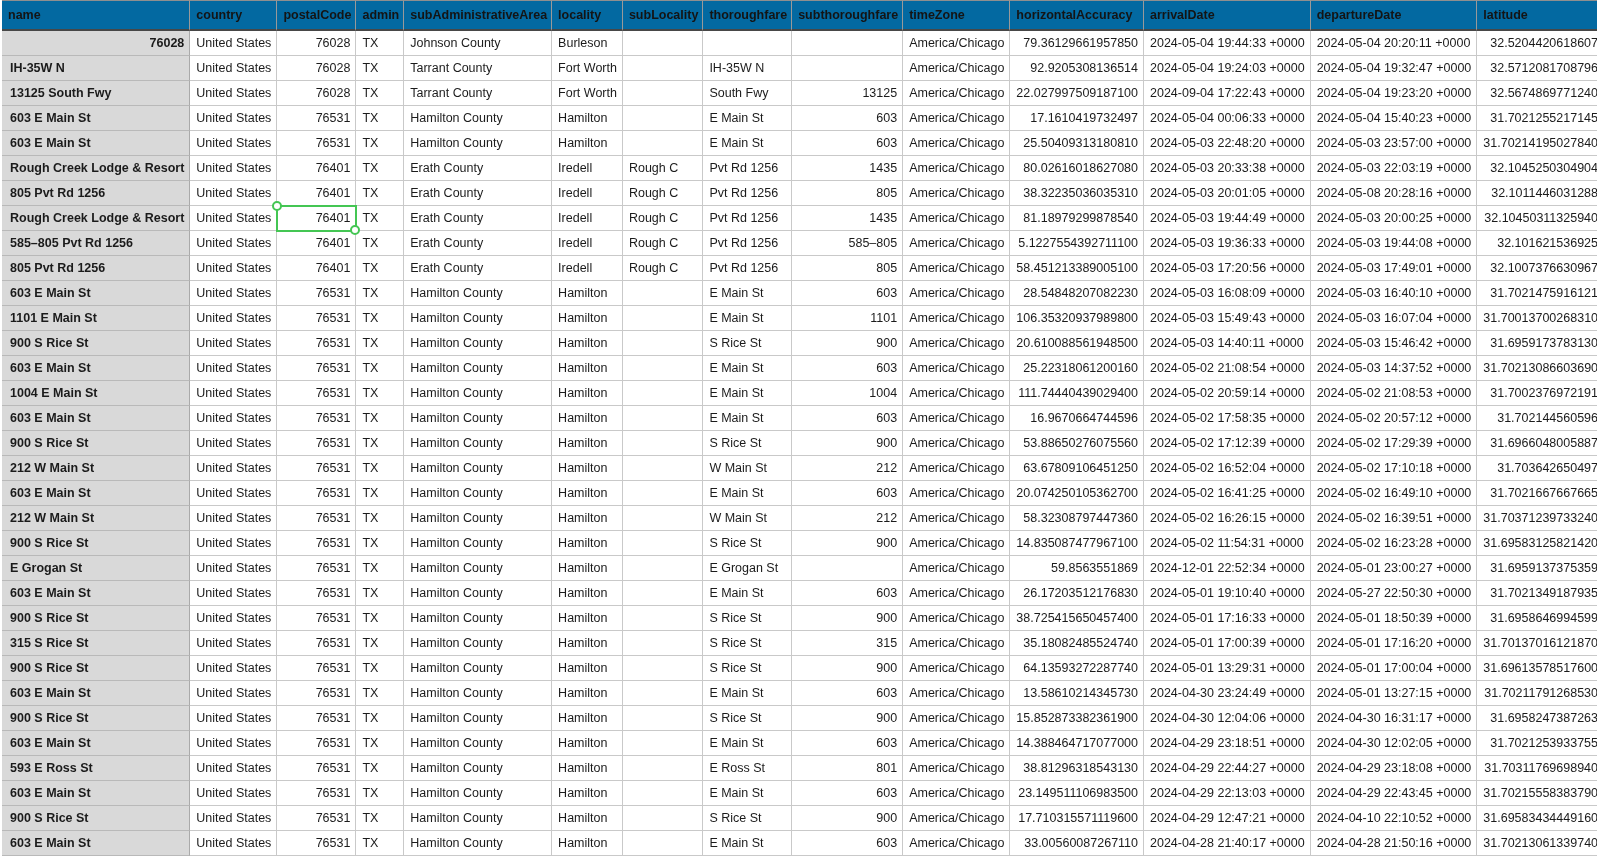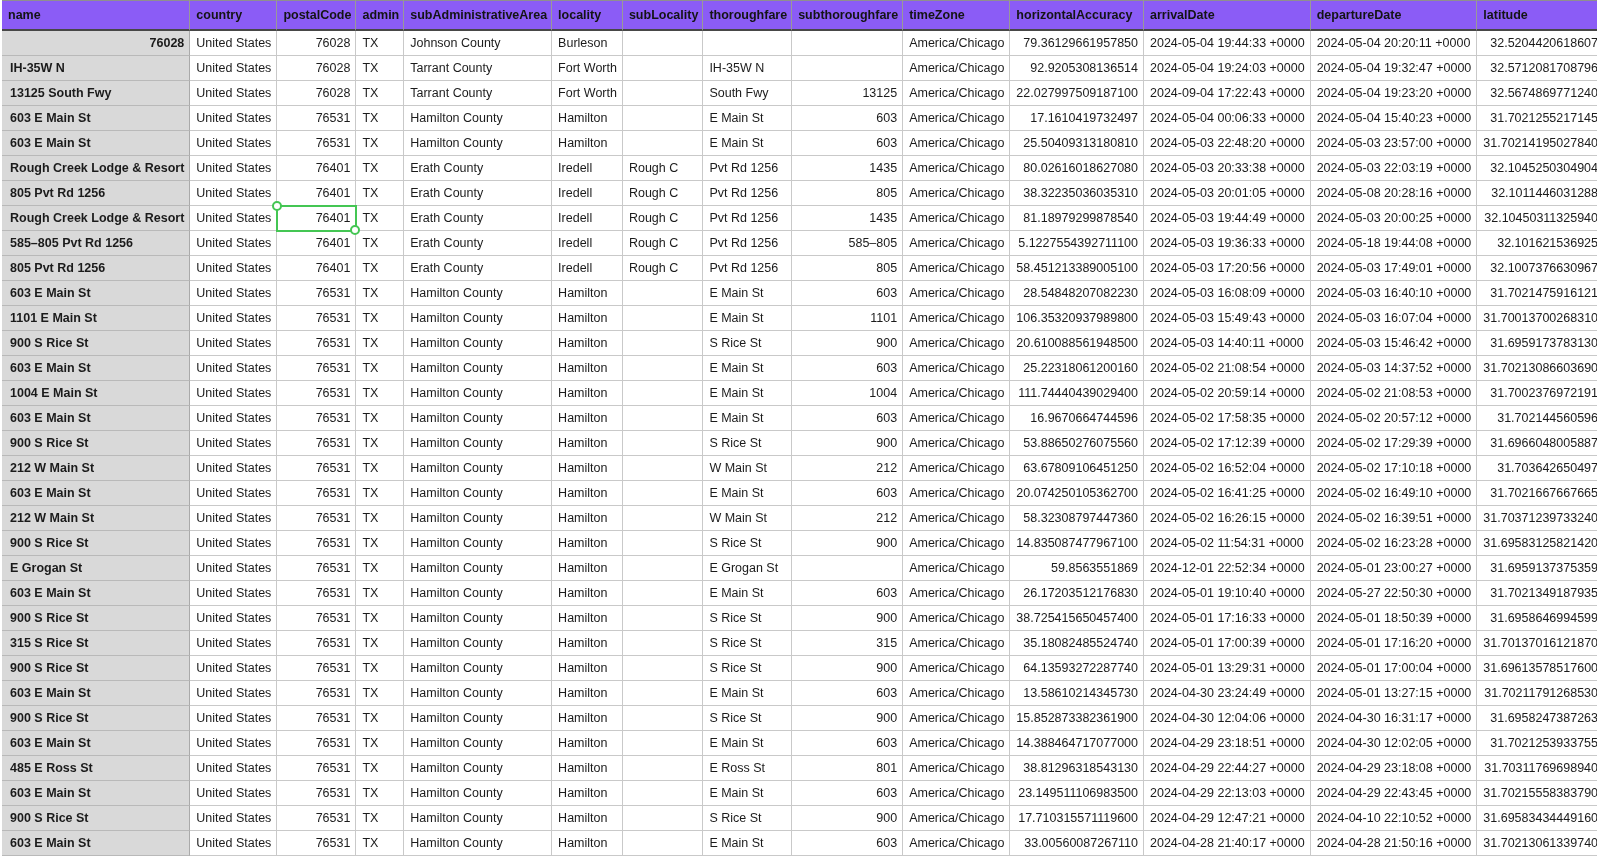--- a/index.html
+++ b/index.html
@@ -4,21 +4,21 @@
 <style>
   html, body { margin:0; padding:0; background:#ffffff; }
   body {
     width:1597px; height:857px; overflow:hidden;
     font-family:"Liberation Sans", sans-serif;
     color:#1b1b1b;
   }
   .viewport { position:absolute; top:0; left:2px; width:1595px; height:857px; overflow:hidden; }
   table { border-collapse:separate; border-spacing:0; table-layout:fixed; }
   th {
-    background:#8b5cf6; color:#141414;
+    background:#0369a1; color:#141414;
     height:31px; box-sizing:border-box;
     border-top:1px solid #8f8f8f;
     border-bottom:2px solid #474747;
     border-right:1px solid #999999;
     font-size:12.5px; font-weight:bold; text-align:left;
     padding:0 4px 0 6px; white-space:nowrap; overflow:hidden;
   }
   td {
     background:#ffffff;
     height:25px; box-sizing:border-box;
@@ -218,21 +218,21 @@
           <td class="align-right">76401</td>
           <td>TX</td>
           <td>Erath County</td>
           <td>Iredell</td>
           <td>Rough C</td>
           <td>Pvt Rd 1256</td>
           <td class="align-right">585–805</td>
           <td>America/Chicago</td>
           <td class="align-right">5.1227554392711100</td>
           <td>2024-05-03 19:36:33 +0000</td>
-          <td>2024-05-18 19:44:08 +0000</td>
+          <td>2024-05-03 19:44:08 +0000</td>
           <td class="align-right">32.1016215369258</td>
         </tr>
         <tr>
           <td class="rowhead">805 Pvt Rd 1256</td>
           <td>United States</td>
           <td class="align-right">76401</td>
           <td>TX</td>
           <td>Erath County</td>
           <td>Iredell</td>
           <td>Rough C</td>
@@ -542,21 +542,21 @@
           <td></td>
           <td>E Main St</td>
           <td class="align-right">603</td>
           <td>America/Chicago</td>
           <td class="align-right">14.388464717077000</td>
           <td>2024-04-29 23:18:51 +0000</td>
           <td>2024-04-30 12:02:05 +0000</td>
           <td class="align-right">31.70212539337550</td>
         </tr>
         <tr>
-          <td class="rowhead">485 E Ross St</td>
+          <td class="rowhead">593 E Ross St</td>
           <td>United States</td>
           <td class="align-right">76531</td>
           <td>TX</td>
           <td>Hamilton County</td>
           <td>Hamilton</td>
           <td></td>
           <td>E Ross St</td>
           <td class="align-right">801</td>
           <td>America/Chicago</td>
           <td class="align-right">38.81296318543130</td>

